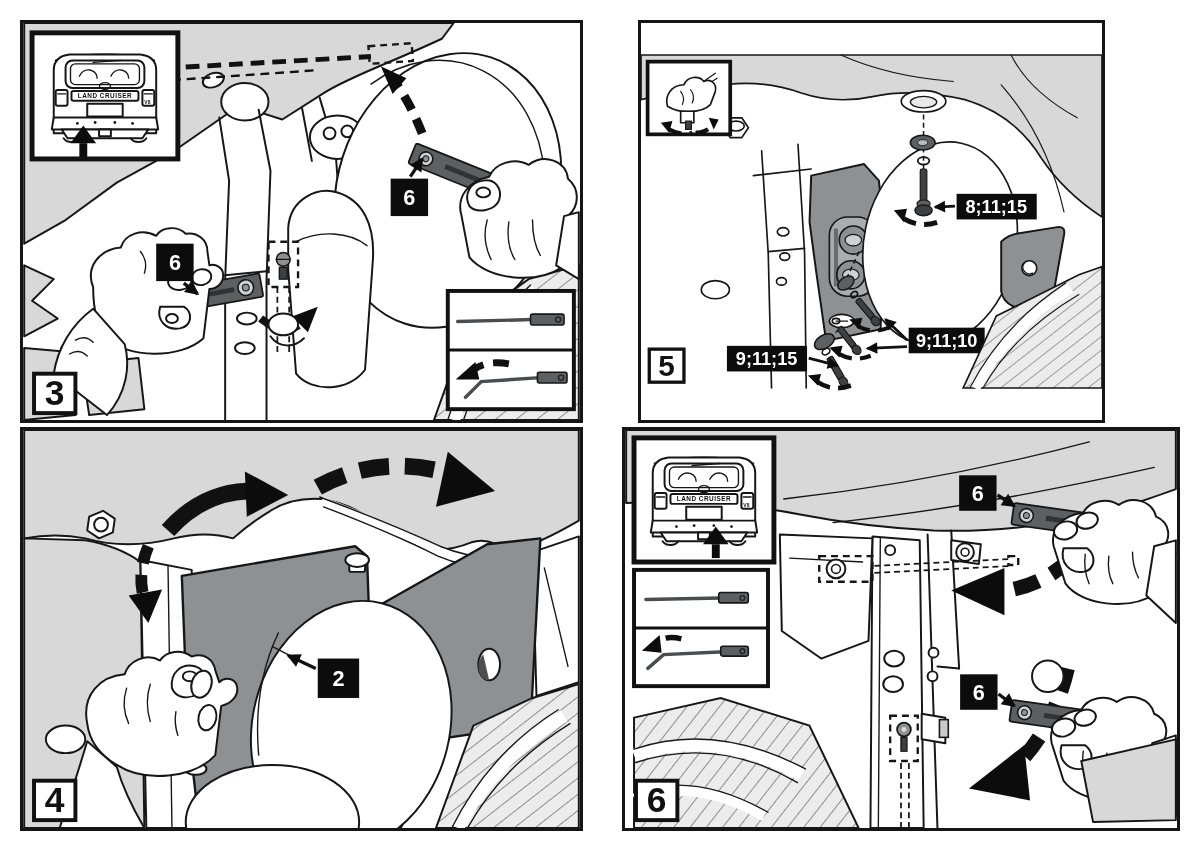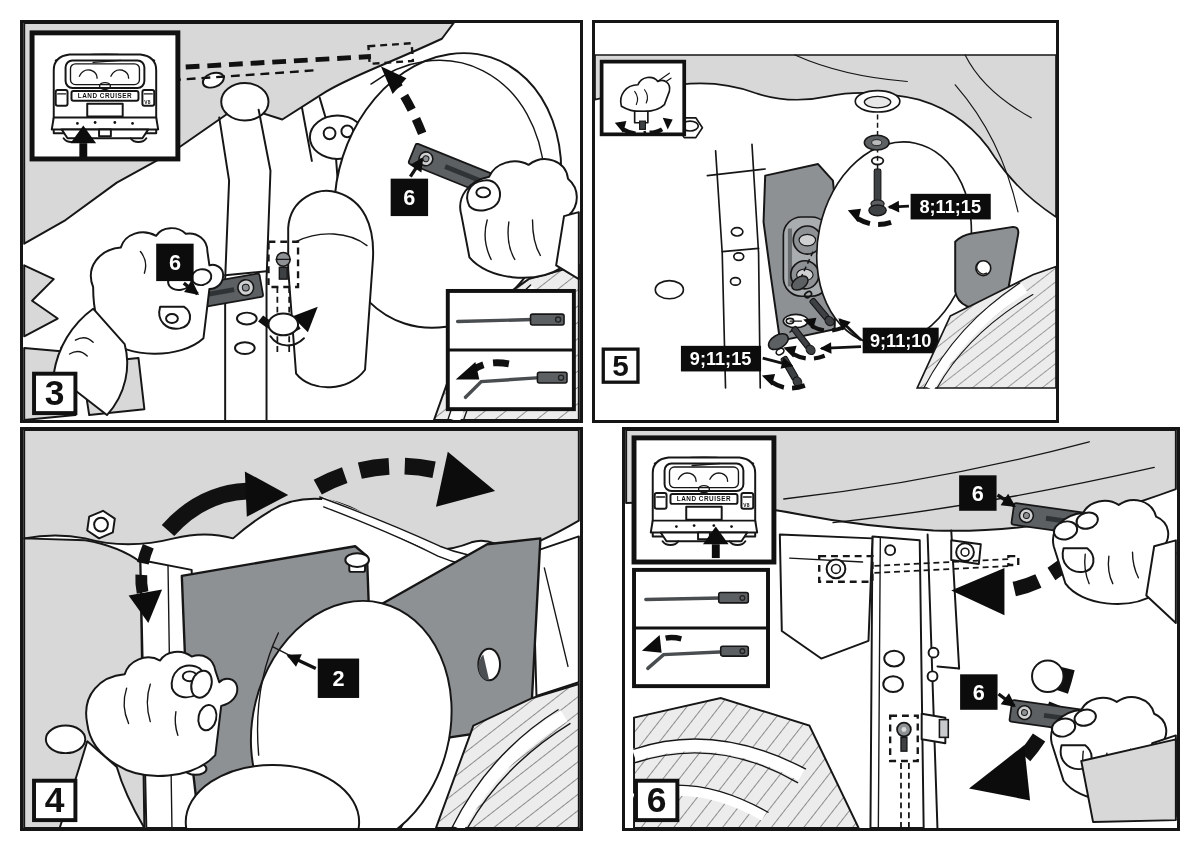--- a/index.html
+++ b/index.html
@@ -1,20 +1,20 @@
 <!DOCTYPE html>
 <html><head>
 <meta charset="utf-8">
 <style>
   html,body{margin:0;padding:0;background:#ffffff;}
   #stage{position:relative;width:1200px;height:849px;background:#ffffff;overflow:hidden;
          font-family:"Liberation Sans",sans-serif;}
   .panel{position:absolute;border:3px solid #151515;background:#fff;box-sizing:border-box;}
   #panel3{left:20px;top:20px;width:563px;height:403px;}
-  #panel5{left:592px;top:20px;width:467px;height:403px;}
+  #panel5{left:638px;top:20px;width:467px;height:403px;}
   #panel4{left:20px;top:427px;width:563px;height:404px;}
   #panel6{left:622px;top:427px;width:558px;height:404px;}
   svg{display:block;width:100%;height:100%;}
   .ln{fill:none;stroke:#161616;stroke-width:2;stroke-linejoin:round;stroke-linecap:round;}
   .thin{fill:none;stroke:#161616;stroke-width:1.4;stroke-linecap:round;}
   .wh{fill:#ffffff;stroke:#161616;stroke-width:2;stroke-linejoin:round;}
   .gy{fill:#d8d8d8;stroke:#161616;stroke-width:2;stroke-linejoin:round;}
   .dk{fill:#8e9194;stroke:#161616;stroke-width:2.4;stroke-linejoin:round;}
   .pl{fill:#5c6063;stroke:#161616;stroke-width:1.8;}
   .met{fill:#3e4144;stroke:#161616;stroke-width:1.4;}

